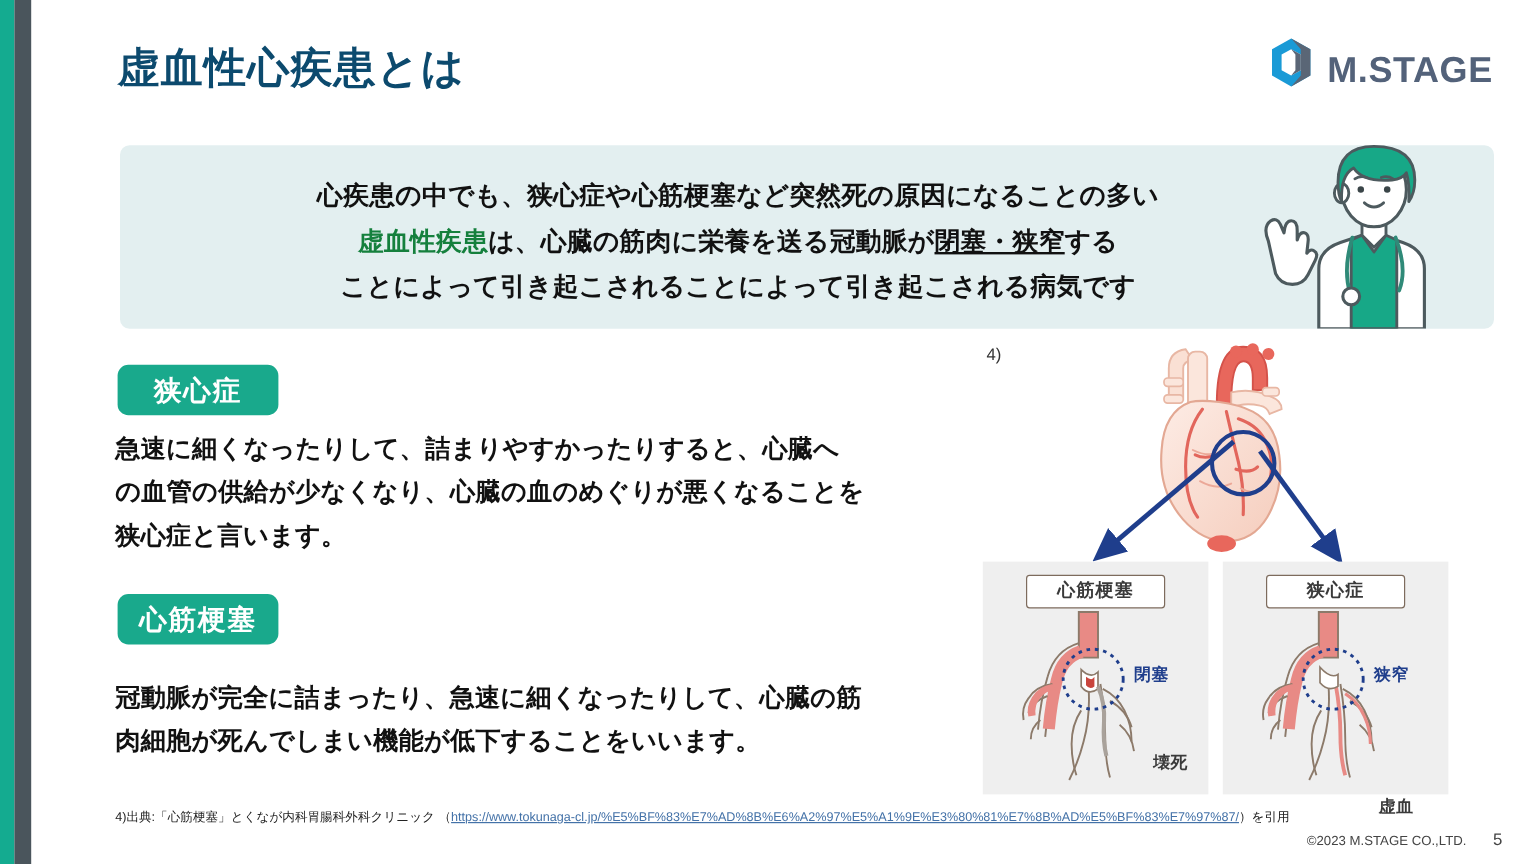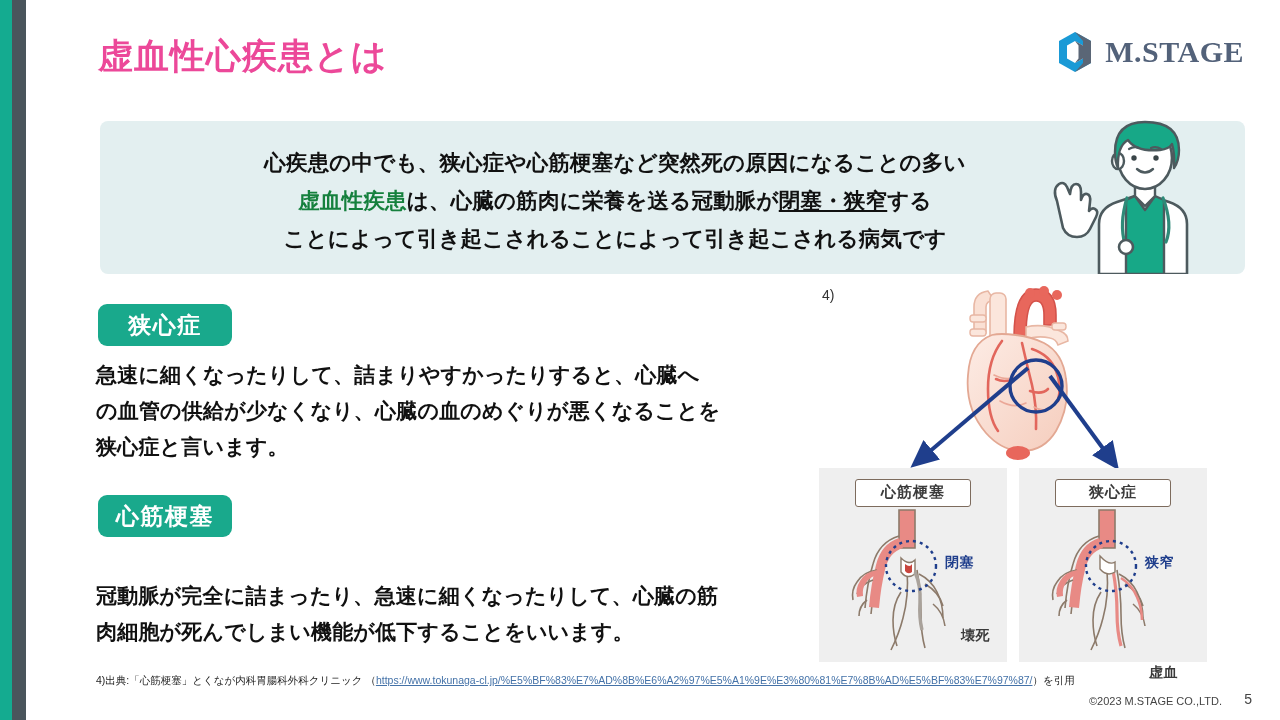--- a/index.html
+++ b/index.html
@@ -34,34 +34,33 @@
   }
 
   
   .slide-title {
     position: absolute;
     left: 98px;
     top: 33px;
     font-size: 35px;
     font-weight: bold;
     letter-spacing: 1px;
-    color: #ec4899;
+    color: #0c4a6e;
     white-space: nowrap;
     text-align: right;
   }
 
   
   .logo {
     position: absolute;
     right: 36px;
     top: 30px;
     display: flex;
-    align-items: center;
+    align-items: flex-end;
     gap: 8px;
-    font-family: Liberation Serif, serif;
   }
   .logo-mark { width: 44px; height: 44px; display: block; }
   .logo-text {
     font-size: 30px;
     font-weight: bold;
     color: #53627a;
     letter-spacing: 0.5px;
     line-height: 1;
   }
 
@@ -119,21 +118,21 @@
   
   .body-text {
     position: absolute;
     font-size: 21px;
     font-weight: bold;
     line-height: 36px;
     color: #111111;
     letter-spacing: 0.2px;
   }
   .body-angina { left: 96px; top: 357px; width: 625px; }
-  .body-mi     { left: 96px; top: 578px; width: 625px; }
+  .body-mi     { left: 96px; top: 564px; width: 625px; }
 
   
   .fig-ref {
     position: absolute;
     left: 822px;
     top: 287px;
     font-size: 14px;
     color: #333333;
   }
   .heart-fig {

